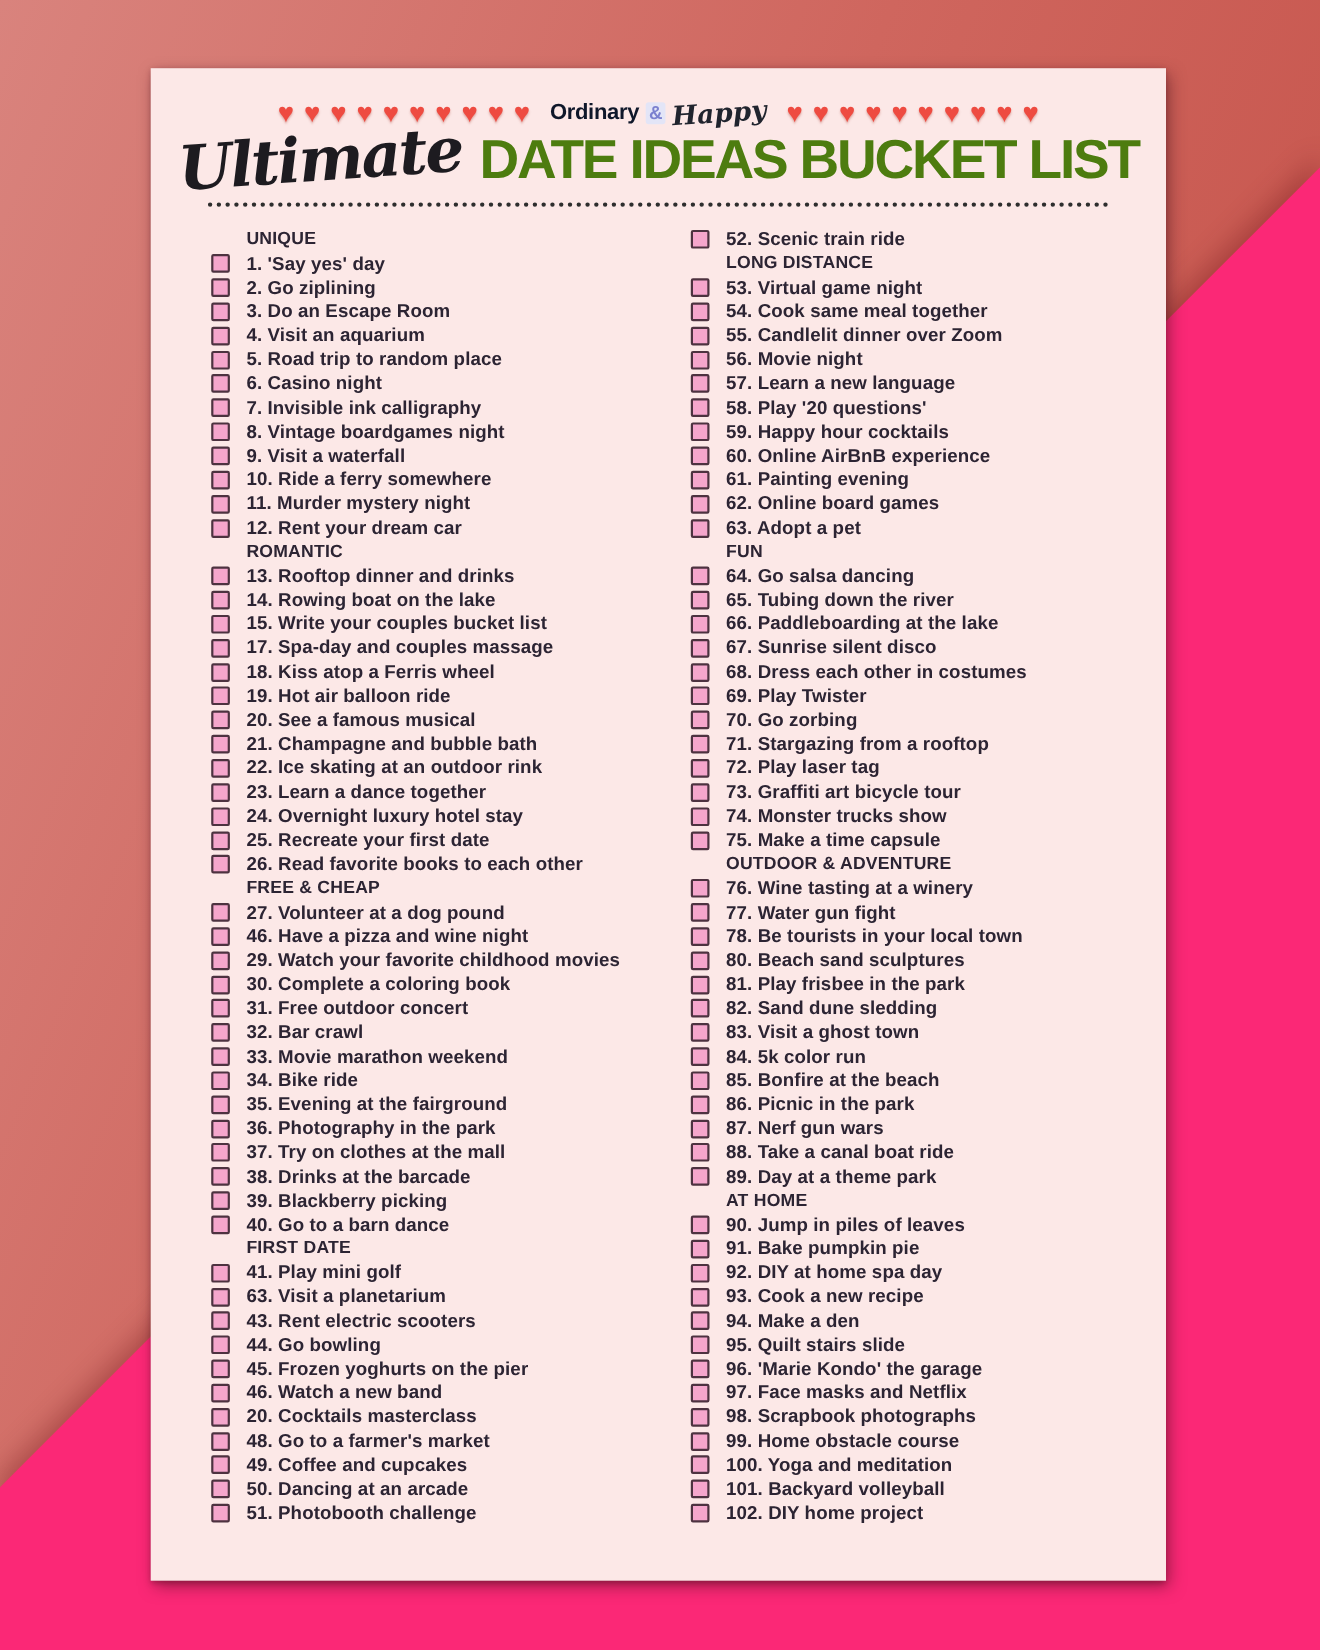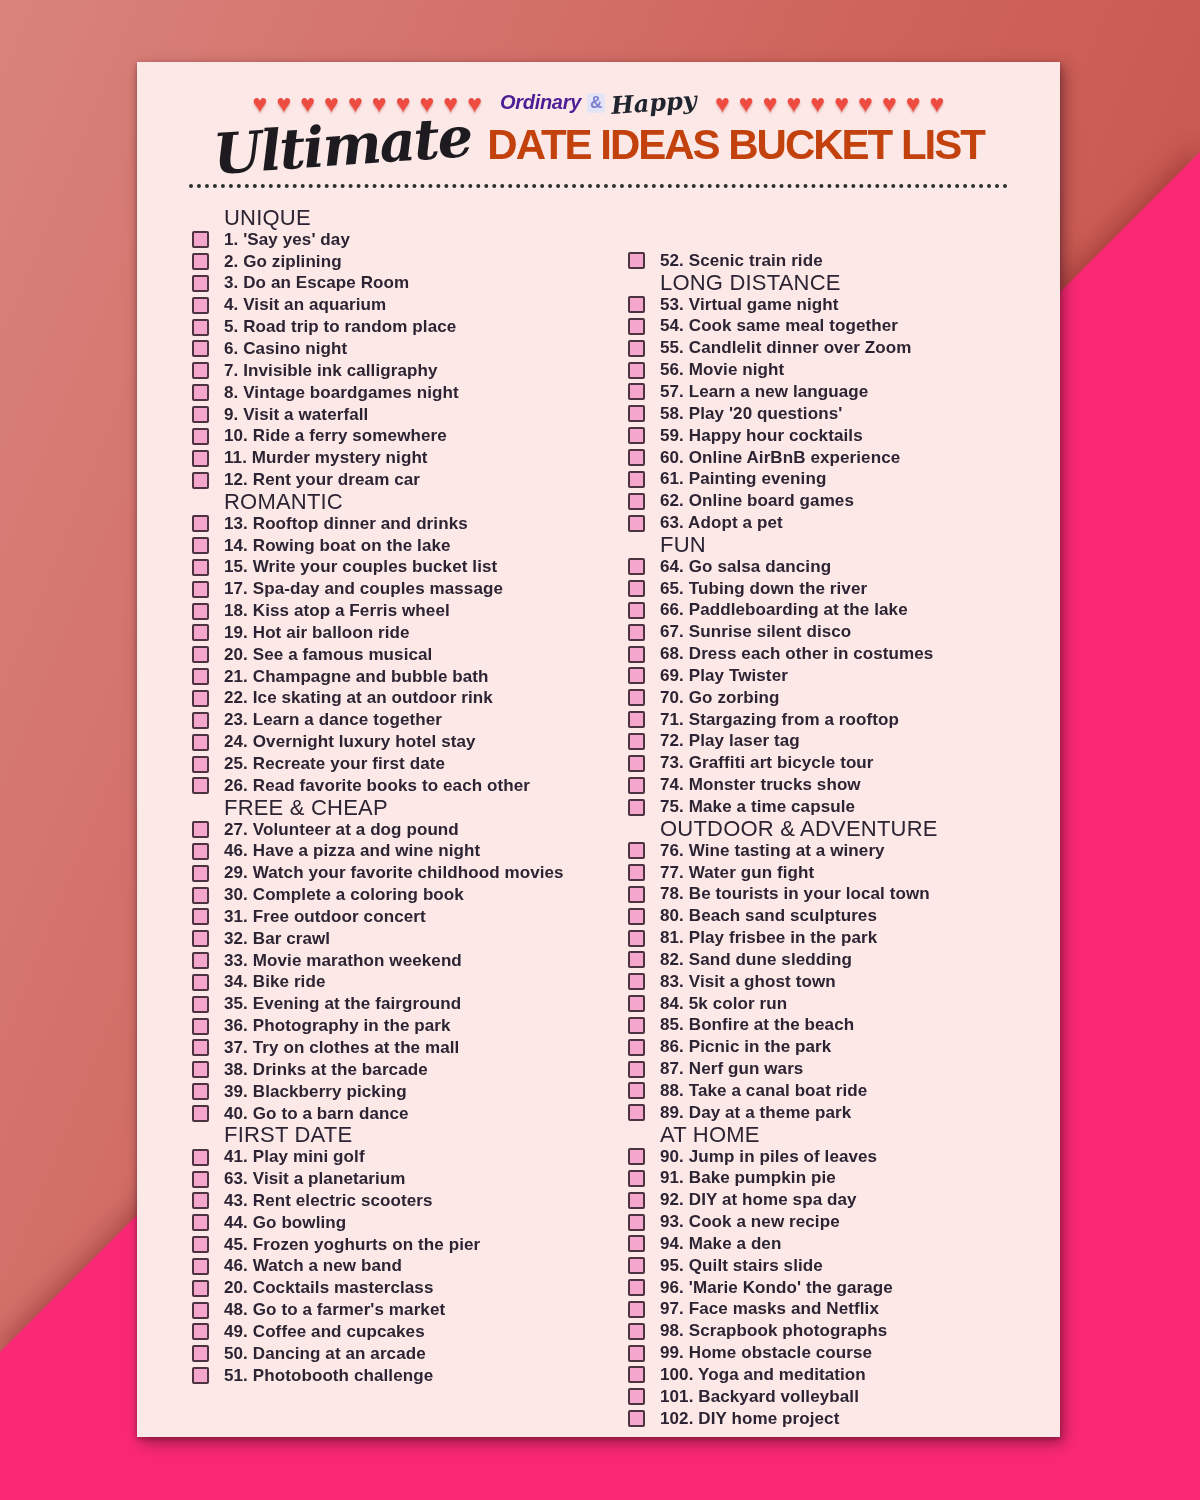--- a/index.html
+++ b/index.html
@@ -16,37 +16,37 @@
 
   
   .card{position:absolute;left:137px;top:62px;width:923px;height:1375px;background:#fce8e7;
         box-shadow:4px 6px 14px rgba(70,15,30,.5),0 2px 5px rgba(70,15,30,.35);}
 
   
   .hearts-row{position:absolute;top:26px;left:0;right:0;display:flex;justify-content:center;align-items:center;gap:18px;}
   .hearts-group{display:flex;gap:9px;}
   .heart{font-size:25px;line-height:28px;color:#ee4b41;text-shadow:0 2px 2px rgba(160,40,30,.35);}
   .brand{display:flex;align-items:center;gap:6px;white-space:nowrap;}
-  .brand-ordinary{font-weight:800;font-size:20px;color:#4c1d95;letter-spacing:-.3px;font-style:italic;}
+  .brand-ordinary{font-weight:800;font-size:20px;color:#0f172a;letter-spacing:-.3px;}
   .brand-amp{font-weight:800;font-size:17px;color:#7b80cf;background:#e3e5f7;padding:0 3px;border-radius:3px;}
   .brand-happy{font-family:"DejaVu Serif",serif;font-style:italic;font-weight:700;font-size:24px;color:#20242e;transform:rotate(-4deg);}
 
   .title-row{position:absolute;top:44px;left:0;right:0;height:78px;display:flex;justify-content:center;align-items:center;white-space:nowrap;}
   .title-script{font-family:"DejaVu Serif",serif;font-style:italic;font-weight:700;font-size:56px;color:#1d1b20;letter-spacing:-2px;transform:rotate(-4deg);margin-right:16px;}
-  .title-main{font-weight:800;font-size:42px;color:#c2410c;letter-spacing:-2px;}
+  .title-main{font-weight:800;font-size:50px;color:#4d7c0f;letter-spacing:-2px;}
 
   .dotted{position:absolute;top:122px;left:52px;right:52px;border-bottom:4px dotted #2e2e2e;}
 
   
   .content{position:absolute;top:145px;left:55px;display:flex;}
   .col{display:flex;flex-direction:column;}
   .col1{width:436px;}
-  .col2{width:420px;margin-top:43px;}
+  .col2{width:420px;}
   .row{display:flex;align-items:center;height:21.85px;white-space:nowrap;color:#2c2433;}
-  .header-row{padding-left:32px;font-size:22px;font-weight:400;letter-spacing:.2px;}
+  .header-row{padding-left:32px;font-size:16px;font-weight:700;letter-spacing:.2px;}
   .checkbox{flex:0 0 auto;width:13px;height:13px;background:#f5a6cc;border:2px solid #4d3240;border-radius:2px;margin-right:15px;}
   .item-label{font-size:17px;font-weight:700;letter-spacing:.1px;}
 </style>
 </head>
 <body>
 
 <div class="stage">
   <div class="bg"></div>
   <div class="pink-wrap">
     <div class="pink"></div>

